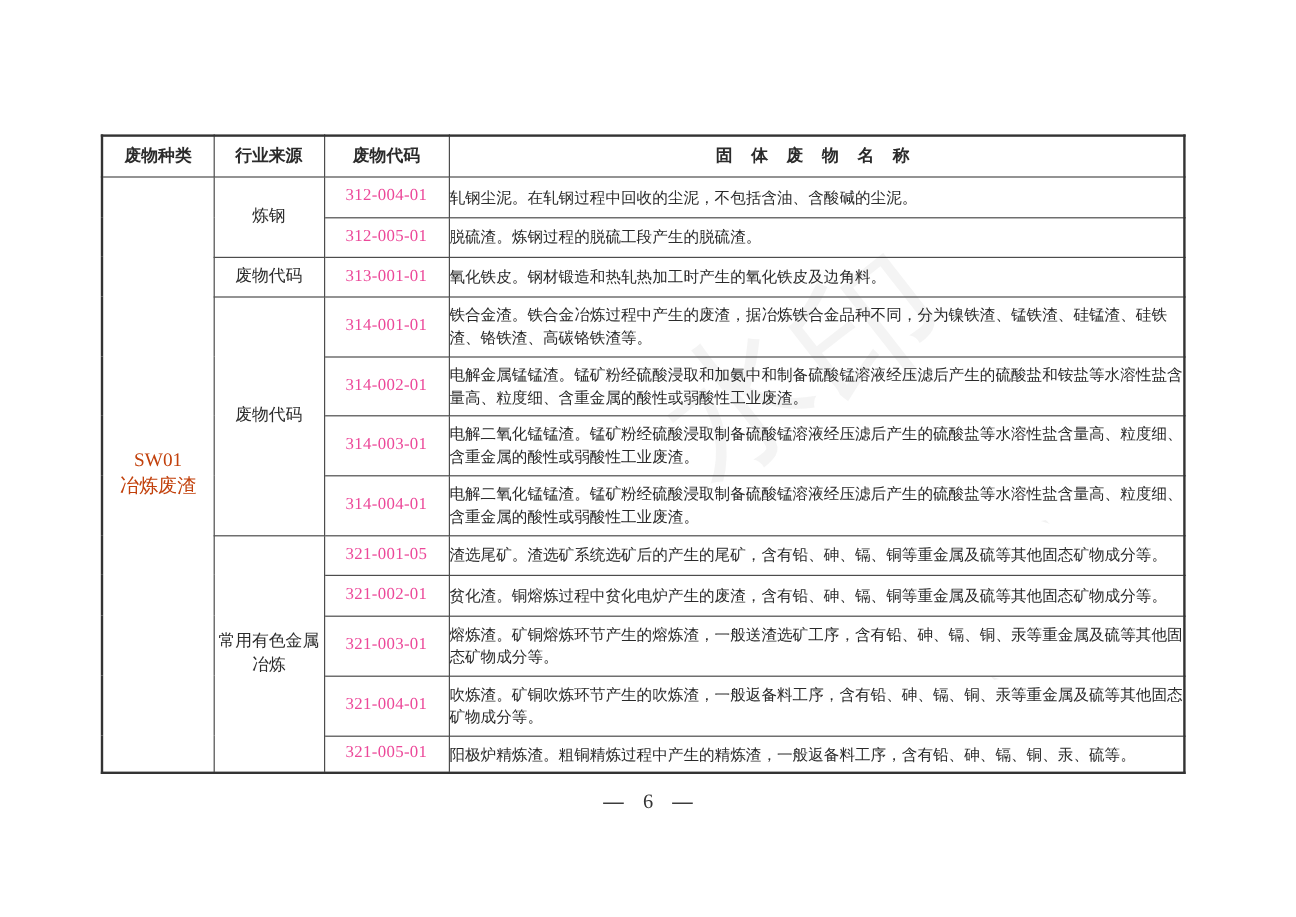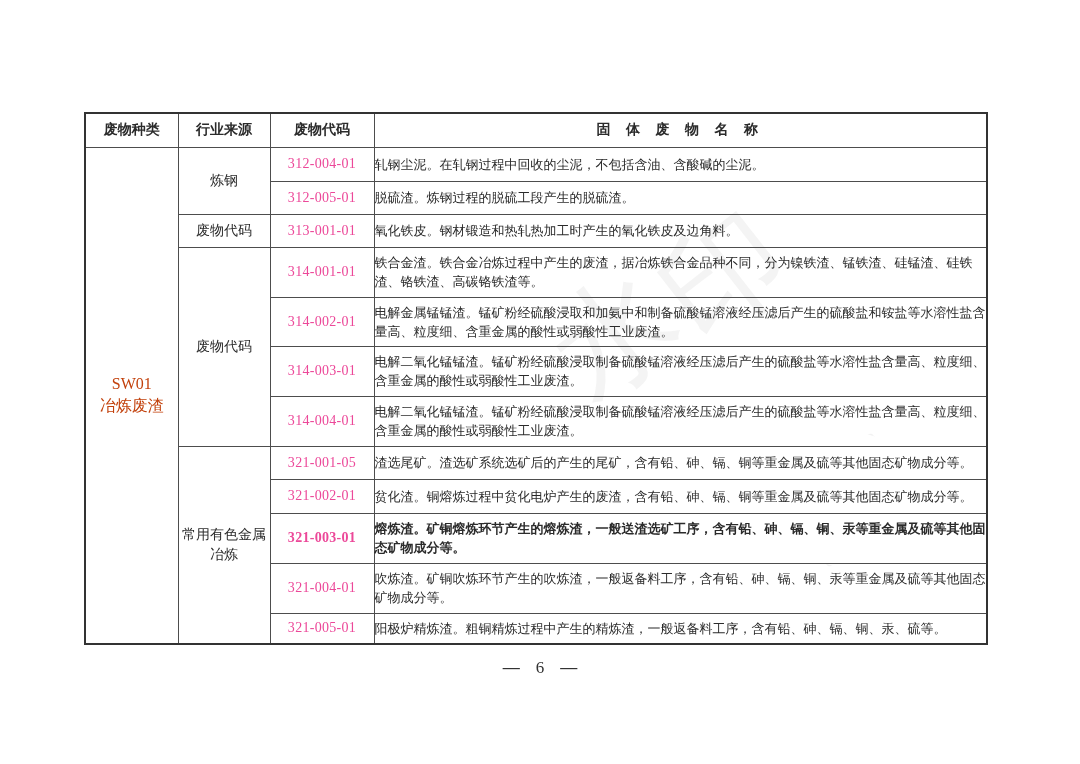--- a/index.html
+++ b/index.html
@@ -88,21 +88,21 @@
   }
   tr.rs1  { height: 34px; }
   tr.rs2  { height: 33px; padding-left: 18px; }
   tr.rs3  { height: 33px; }
   tr.rd1  { height: 50px; }
   tr.rd2  { height: 49px; }
   tr.rd3  { height: 50px; }
   tr.rd4  { height: 50px; }
   tr.rs4  { height: 33px; }
   tr.rs5  { height: 34px; }
-  tr.rd5  { height: 50px; font-weight: bold; }
+  tr.rd5  { height: 50px; }
   tr.rd6  { height: 50px; }
   tr.rs6  { height: 31px; }
 
   .footer {
     position: absolute;
     left: 0; top: 658px;
     width: 1080px;
     text-align: center;
     font-size: 17px;
     color: #333333;

